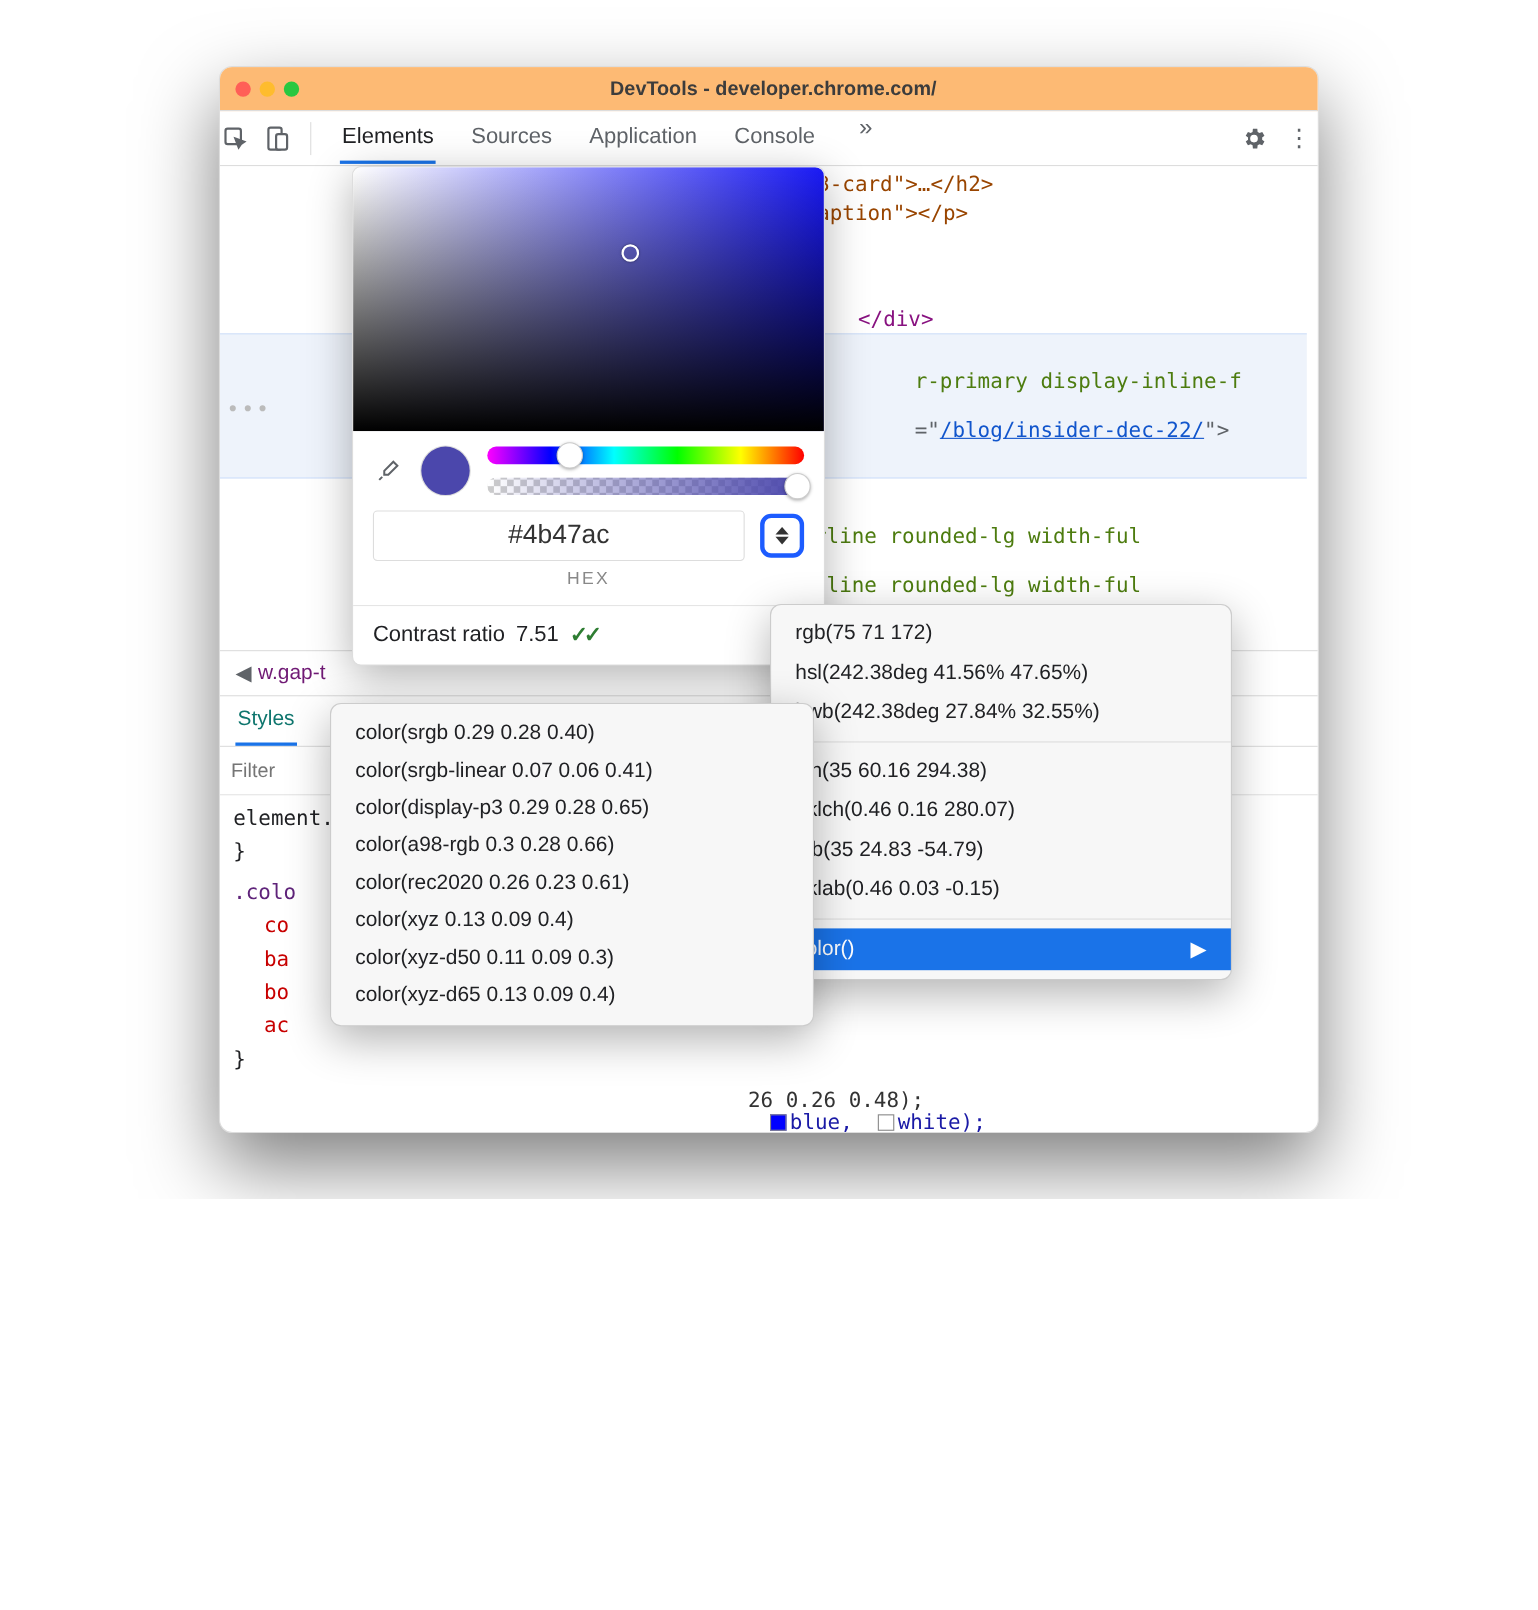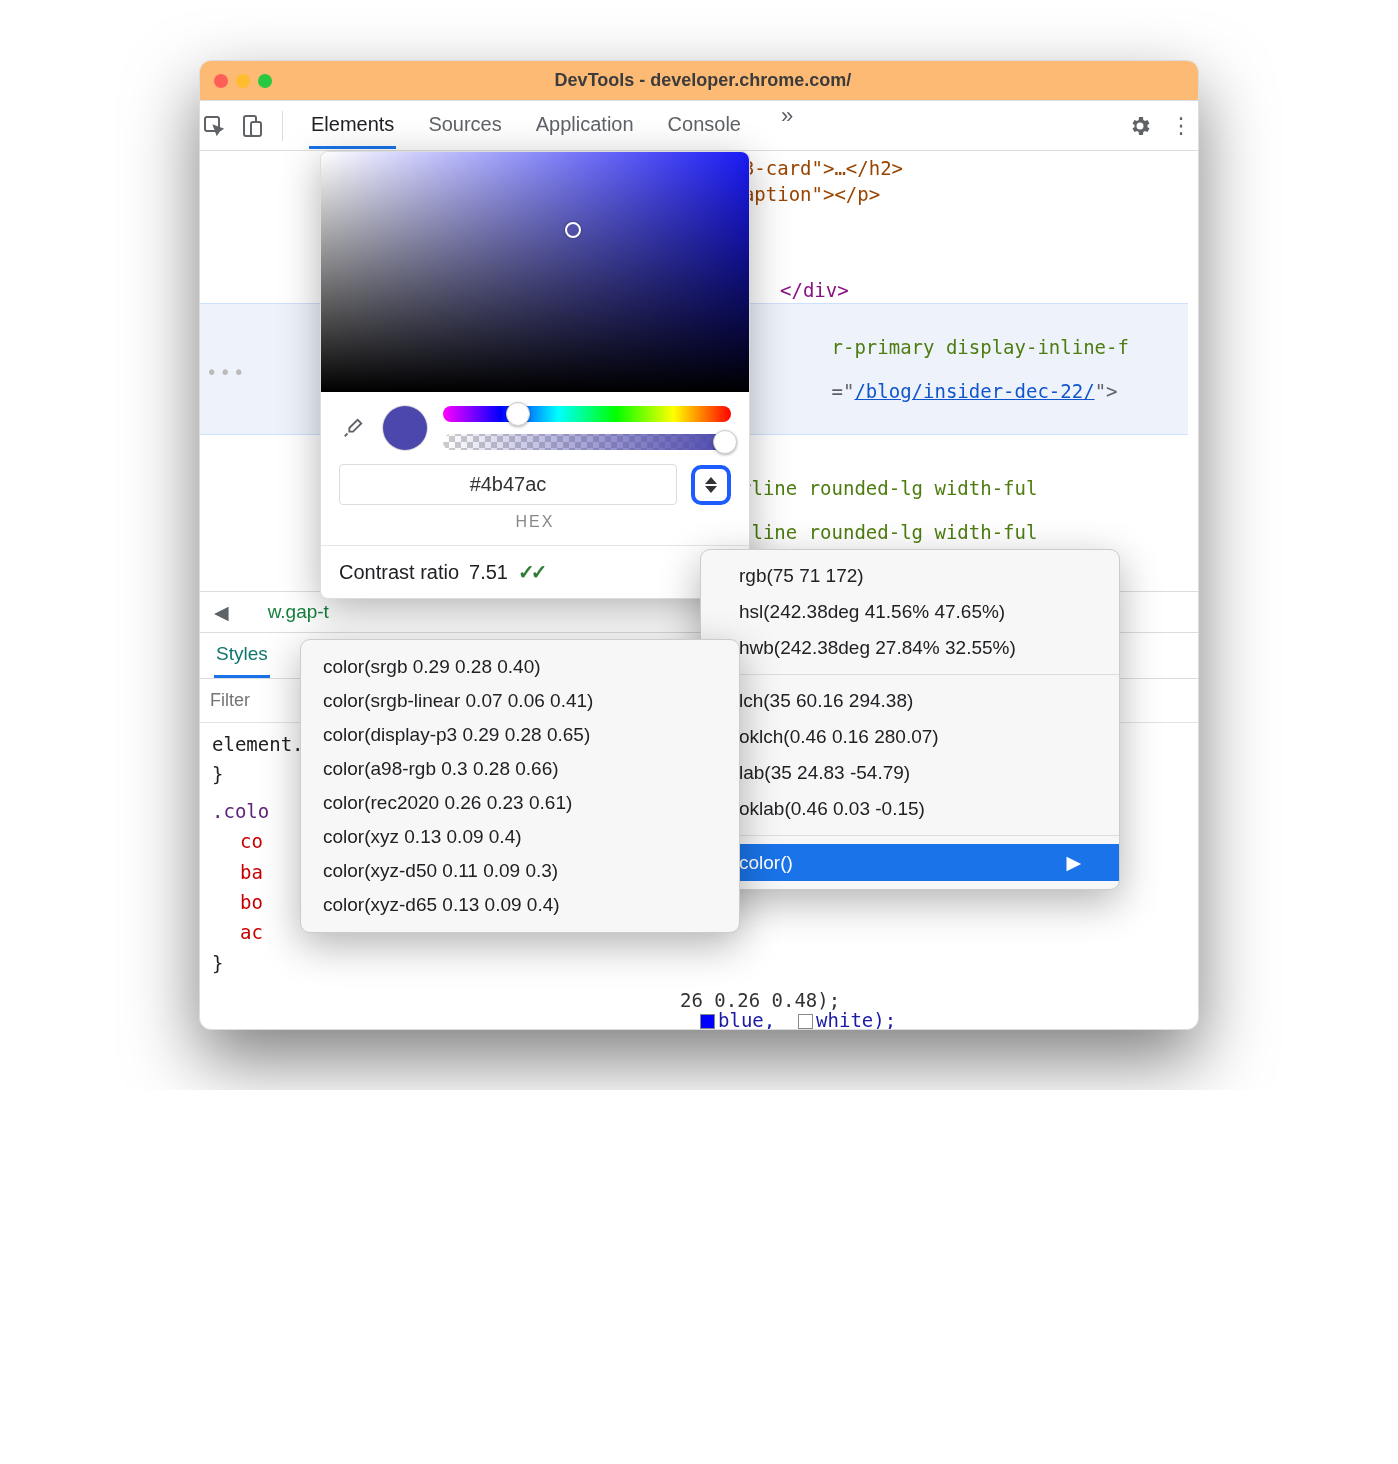--- a/index.html
+++ b/index.html
@@ -46,33 +46,33 @@
   .picker-row { display:flex; align-items:center; gap:16px; padding:14px 18px; }
   .eyedrop{ color:#5f6368;}
   .color-circle{ width:44px;height:44px;border-radius:50%;background:#4b47ac; box-shadow:0 0 0 1px #ddd;}
   .sliders{ flex:1; display:flex; flex-direction:column; gap:12px;}
   .hue{ height:16px; border-radius:8px; background:linear-gradient(to right,#f0f,#00f,#0ff,#0f0,#ff0,#f00); position:relative;}
   .alpha{ height:16px; border-radius:8px; background:
     linear-gradient(to right, rgba(75,71,172,0), rgba(75,71,172,1)),
     repeating-conic-gradient(#ccc 0 25%, #fff 0 50%) 0/12px 12px; position:relative;}
   .slider-thumb{position:absolute; top:-4px; width:24px;height:24px;border-radius:50%;background:#fff;border:1px solid #ccc;box-shadow:0 1px 3px rgba(0,0,0,.3);}
   .hex-row{ display:flex; align-items:center; gap:14px; padding:0 18px 4px;}
-  .hex-input{ flex:1; border:1px solid #ddd; border-radius:4px; padding:8px; text-align:center; font-size:20px; color:#333;}
+  .hex-input{ flex:1; border:1px solid #ddd; border-radius:4px; padding:8px; text-align:center; font-size:24px; color:#333;}
   .format-toggle{ width:40px; height:40px; border:4px solid #1d5cff; border-radius:10px; display:flex; flex-direction:column; align-items:center; justify-content:center; gap:2px; font-size:10px; cursor:pointer;}
   .format-toggle .tri{width:0;height:0;border-left:6px solid transparent;border-right:6px solid transparent;}
   .tri.up{border-bottom:7px solid #333;}
   .tri.down{border-top:7px solid #333;}
   .hex-label{ text-align:center; color:#888; letter-spacing:2px; padding:4px 0 14px; font-size:16px;}
   .divider{height:1px;background:#e5e5e5;}
   .contrast{ padding:14px 18px; font-size:20px; display:flex; align-items:center; gap:10px;}
   .checks{color:#2e7d32; font-weight:bold; letter-spacing:-4px;}
 
   
   .fmt-menu{ position:absolute; left:500px; top:398px; width:420px; background:#f7f7f7; border:1px solid #ccc; border-radius:10px; box-shadow:0 12px 40px rgba(0,0,0,.3); font-size:19px; z-index:8; padding:8px 0;}
-  .fmt-item{ padding:7px 38px; cursor:pointer;}
+  .fmt-item{ padding:7px 22px; cursor:pointer;}
   .fmt-sep{height:1px;background:#ddd;margin:8px 0;}
   .fmt-item.sel{ background:#1a73e8; color:#fff; display:flex; justify-content:space-between; align-items:center;}
   .submenu{ position:absolute; left:100px; top:488px; width:440px; background:#f7f7f7; border:1px solid #ccc; border-radius:10px; box-shadow:0 12px 40px rgba(0,0,0,.3); font-size:19px; z-index:10; padding:10px 0;}
   .sub-item{ padding:6px 22px; cursor:pointer;}
 </style>
 </head>
 <body>
 
 <div class="window">
 
@@ -127,21 +127,21 @@
       </div>
       <div class="dom-line" style="height:40px"></div>
       <div class="dom-line" style="padding-left:540px;"><span class="val">rline rounded-lg width-ful</span></div>
       <div class="dom-line" style="height:18px"></div>
       <div class="dom-line" style="padding-left:540px;"><span class="val">nline rounded-lg width-ful</span></div>
       <span class="gutter-dots">•••</span>
     </div>
 
     <div class="breadcrumb">
       <span class="bc-arrow">◀</span>
-      <span style="color:#15803d;margin-left:33px;">w.gap-t</span>
+      <span style="color:#701a75;">w.gap-t</span>
     </div>
 
     <div class="sub-tabs">
       <div class="sub-tab active">Styles</div>
     </div>
     <div class="filter-row">
       <input class="filter-input" placeholder="Filter" style="">
     </div>
 
     <div class="styles-body">

